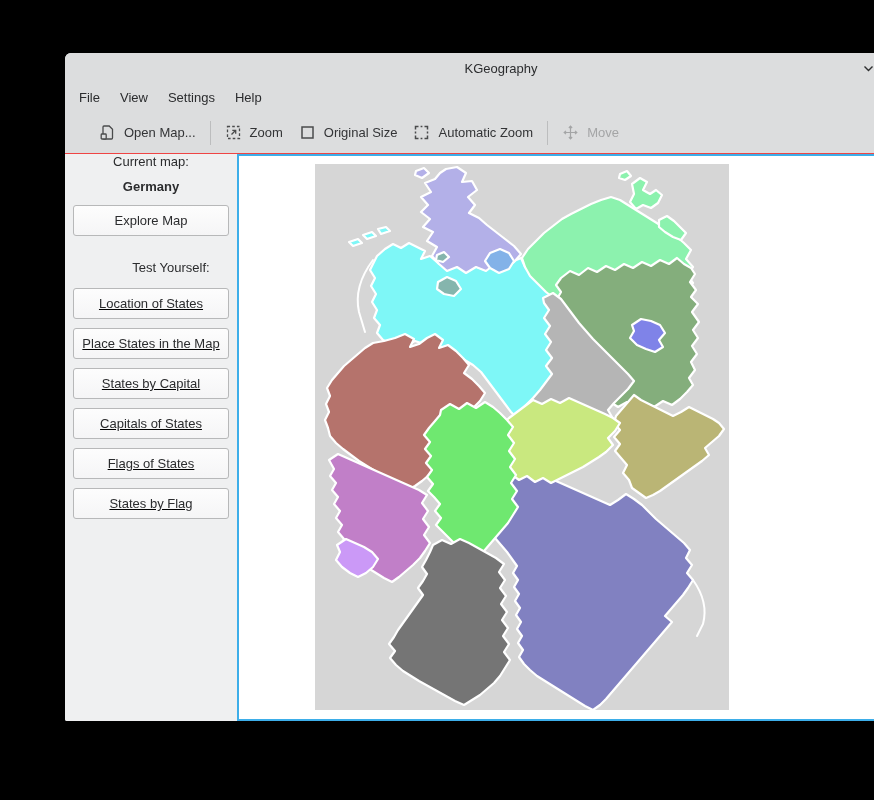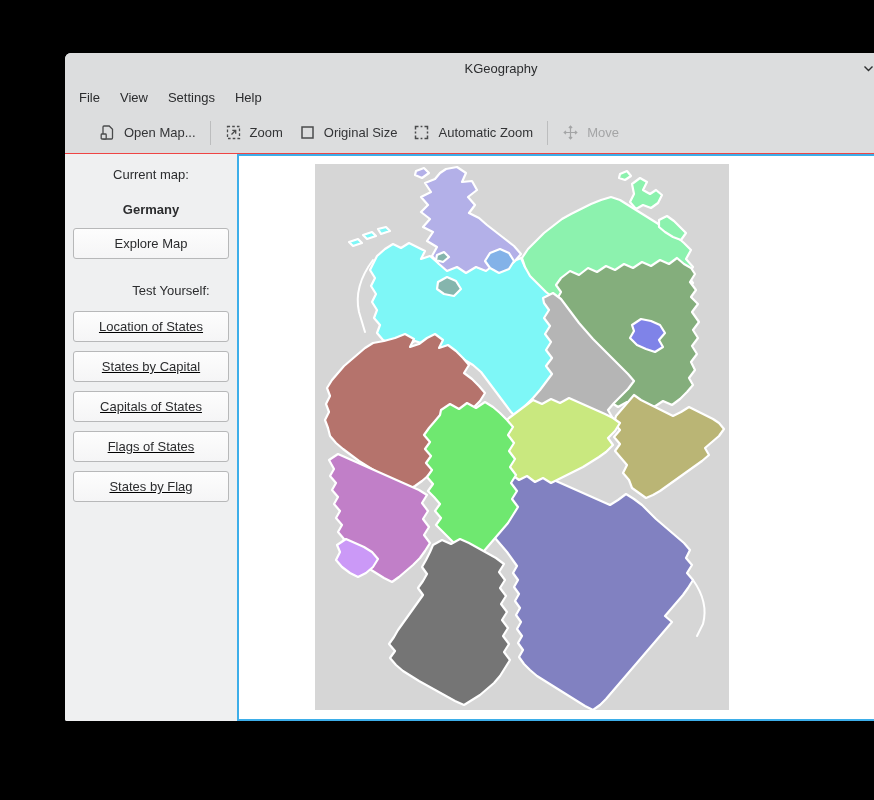--- a/index.html
+++ b/index.html
@@ -34,22 +34,22 @@
     border-radius:3px;
   }
   .tool-btn .lbl{white-space:nowrap;}
   .tool-btn.disabled{color:#a4a5a6;align-items:center;}
   .tool-sep{width:1px;height:24px;background:#bcbdbe;margin:0 6px;}
   .content{flex:1;display:flex;min-height:0;}
   .sidebar{
     width:172px;flex:0 0 auto;background:#eff0f1;display:flex;flex-direction:column;align-items:center;
   }
   .side-label{font-size:13px;color:#2b2c2e;text-align:center;}
-  .lbl-currentmap{margin-top:13px;}
-  .lbl-mapname{font-weight:bold;margin-top:20px;}
+  .lbl-currentmap{}
+  .lbl-mapname{font-weight:bold;margin-top:10px;}
   .side-btn{
     width:156px;height:31px;margin:0;border:1px solid #b7b8b9;border-radius:3px;
     background:linear-gradient(#fdfdfd,#f5f5f6);font-size:13px;color:#2b2c2e;
     font-family:"Liberation Sans",sans-serif;display:flex;align-items:center;justify-content:center;
   }
   .btn-explore{margin-top:11px;}
   .lbl-test{margin-top:24px;margin-left:40px;}
   .quiz-list{display:flex;flex-direction:column;gap:9px;margin-top:13px;text-decoration:underline;}
   .viewport{
     flex:1;background:#ffffff;border:2px solid #3daee9;position:relative;overflow:hidden;
@@ -144,20 +144,21 @@
 
   <div class="content">
 
     <div class="sidebar">
       <div class="side-label lbl-currentmap">Current map:</div>
       <div class="side-label lbl-mapname">Germany</div>
       <button class="side-btn btn-explore">Explore Map</button>
       <div class="side-label lbl-test">Test Yourself:</div>
       <div class="quiz-list">
         <button class="side-btn">Location of States</button>
+        <button class="side-btn">Place States in the Map</button>
         <button class="side-btn">States by Capital</button>
         <button class="side-btn">Capitals of States</button>
         <button class="side-btn">Flags of States</button>
         <button class="side-btn">States by Flag</button>
       </div>
     </div>
 
     <div class="viewport">
       <div class="map-wrap">
         <svg width="414" height="546" viewBox="0 0 414 546">

